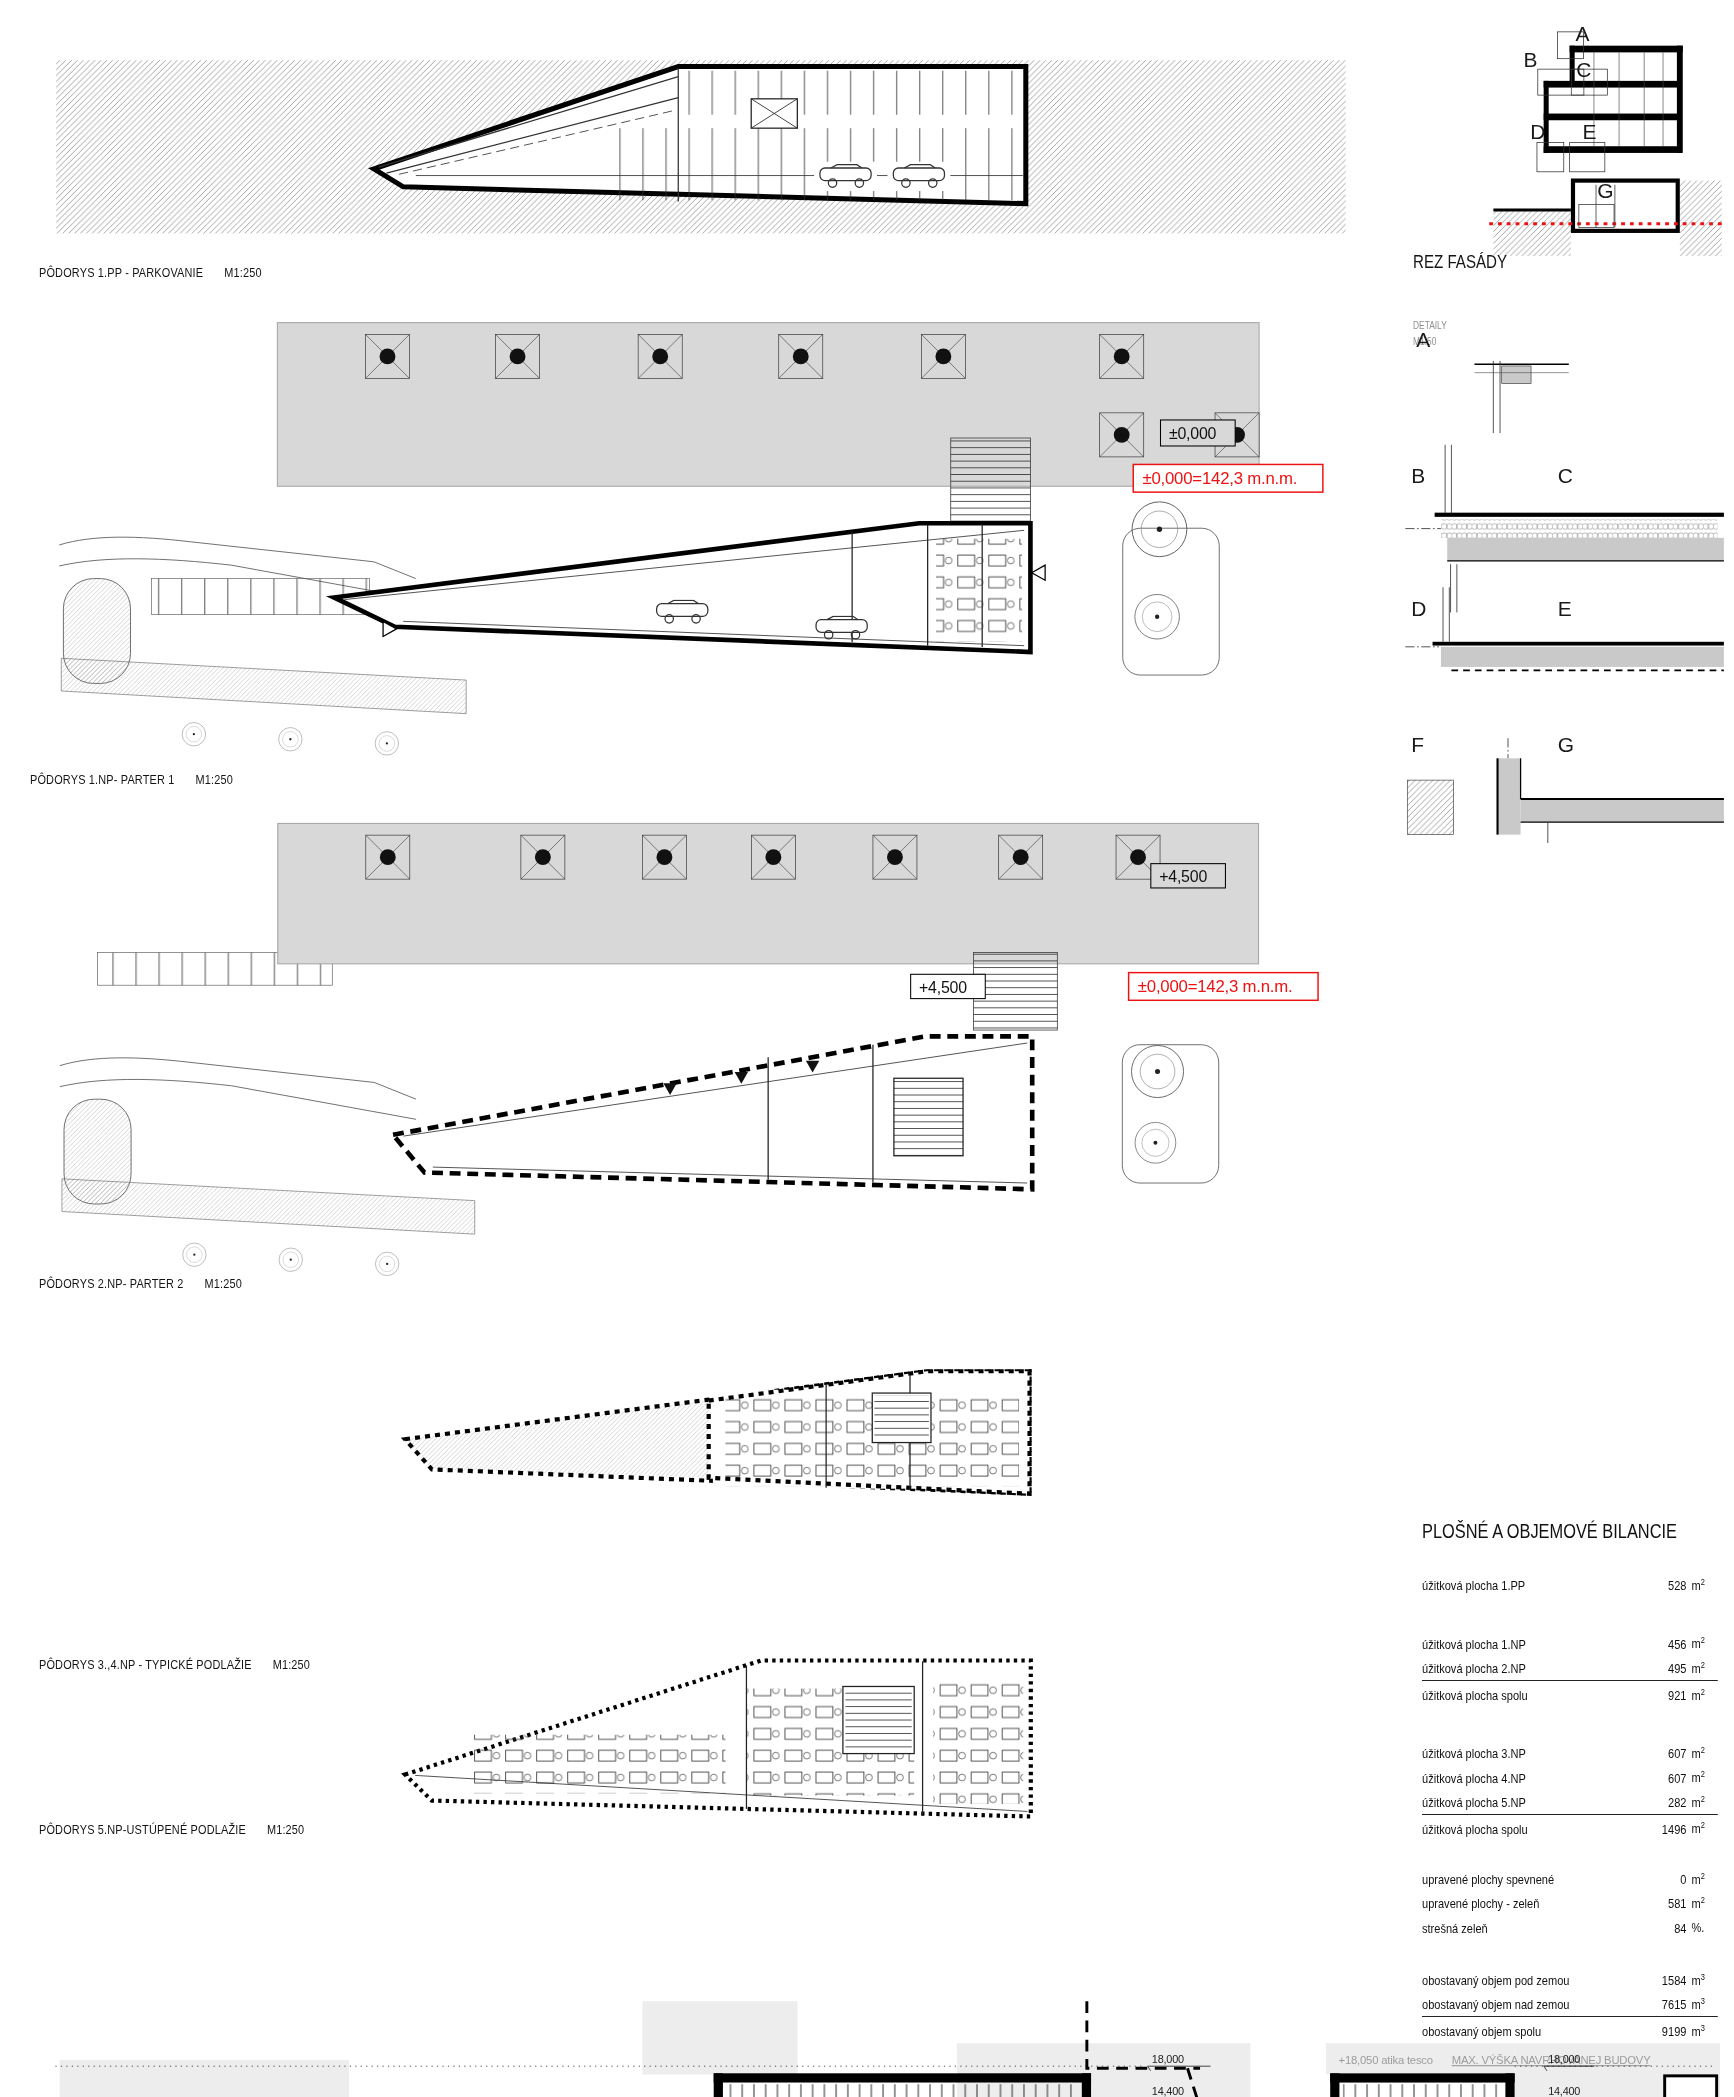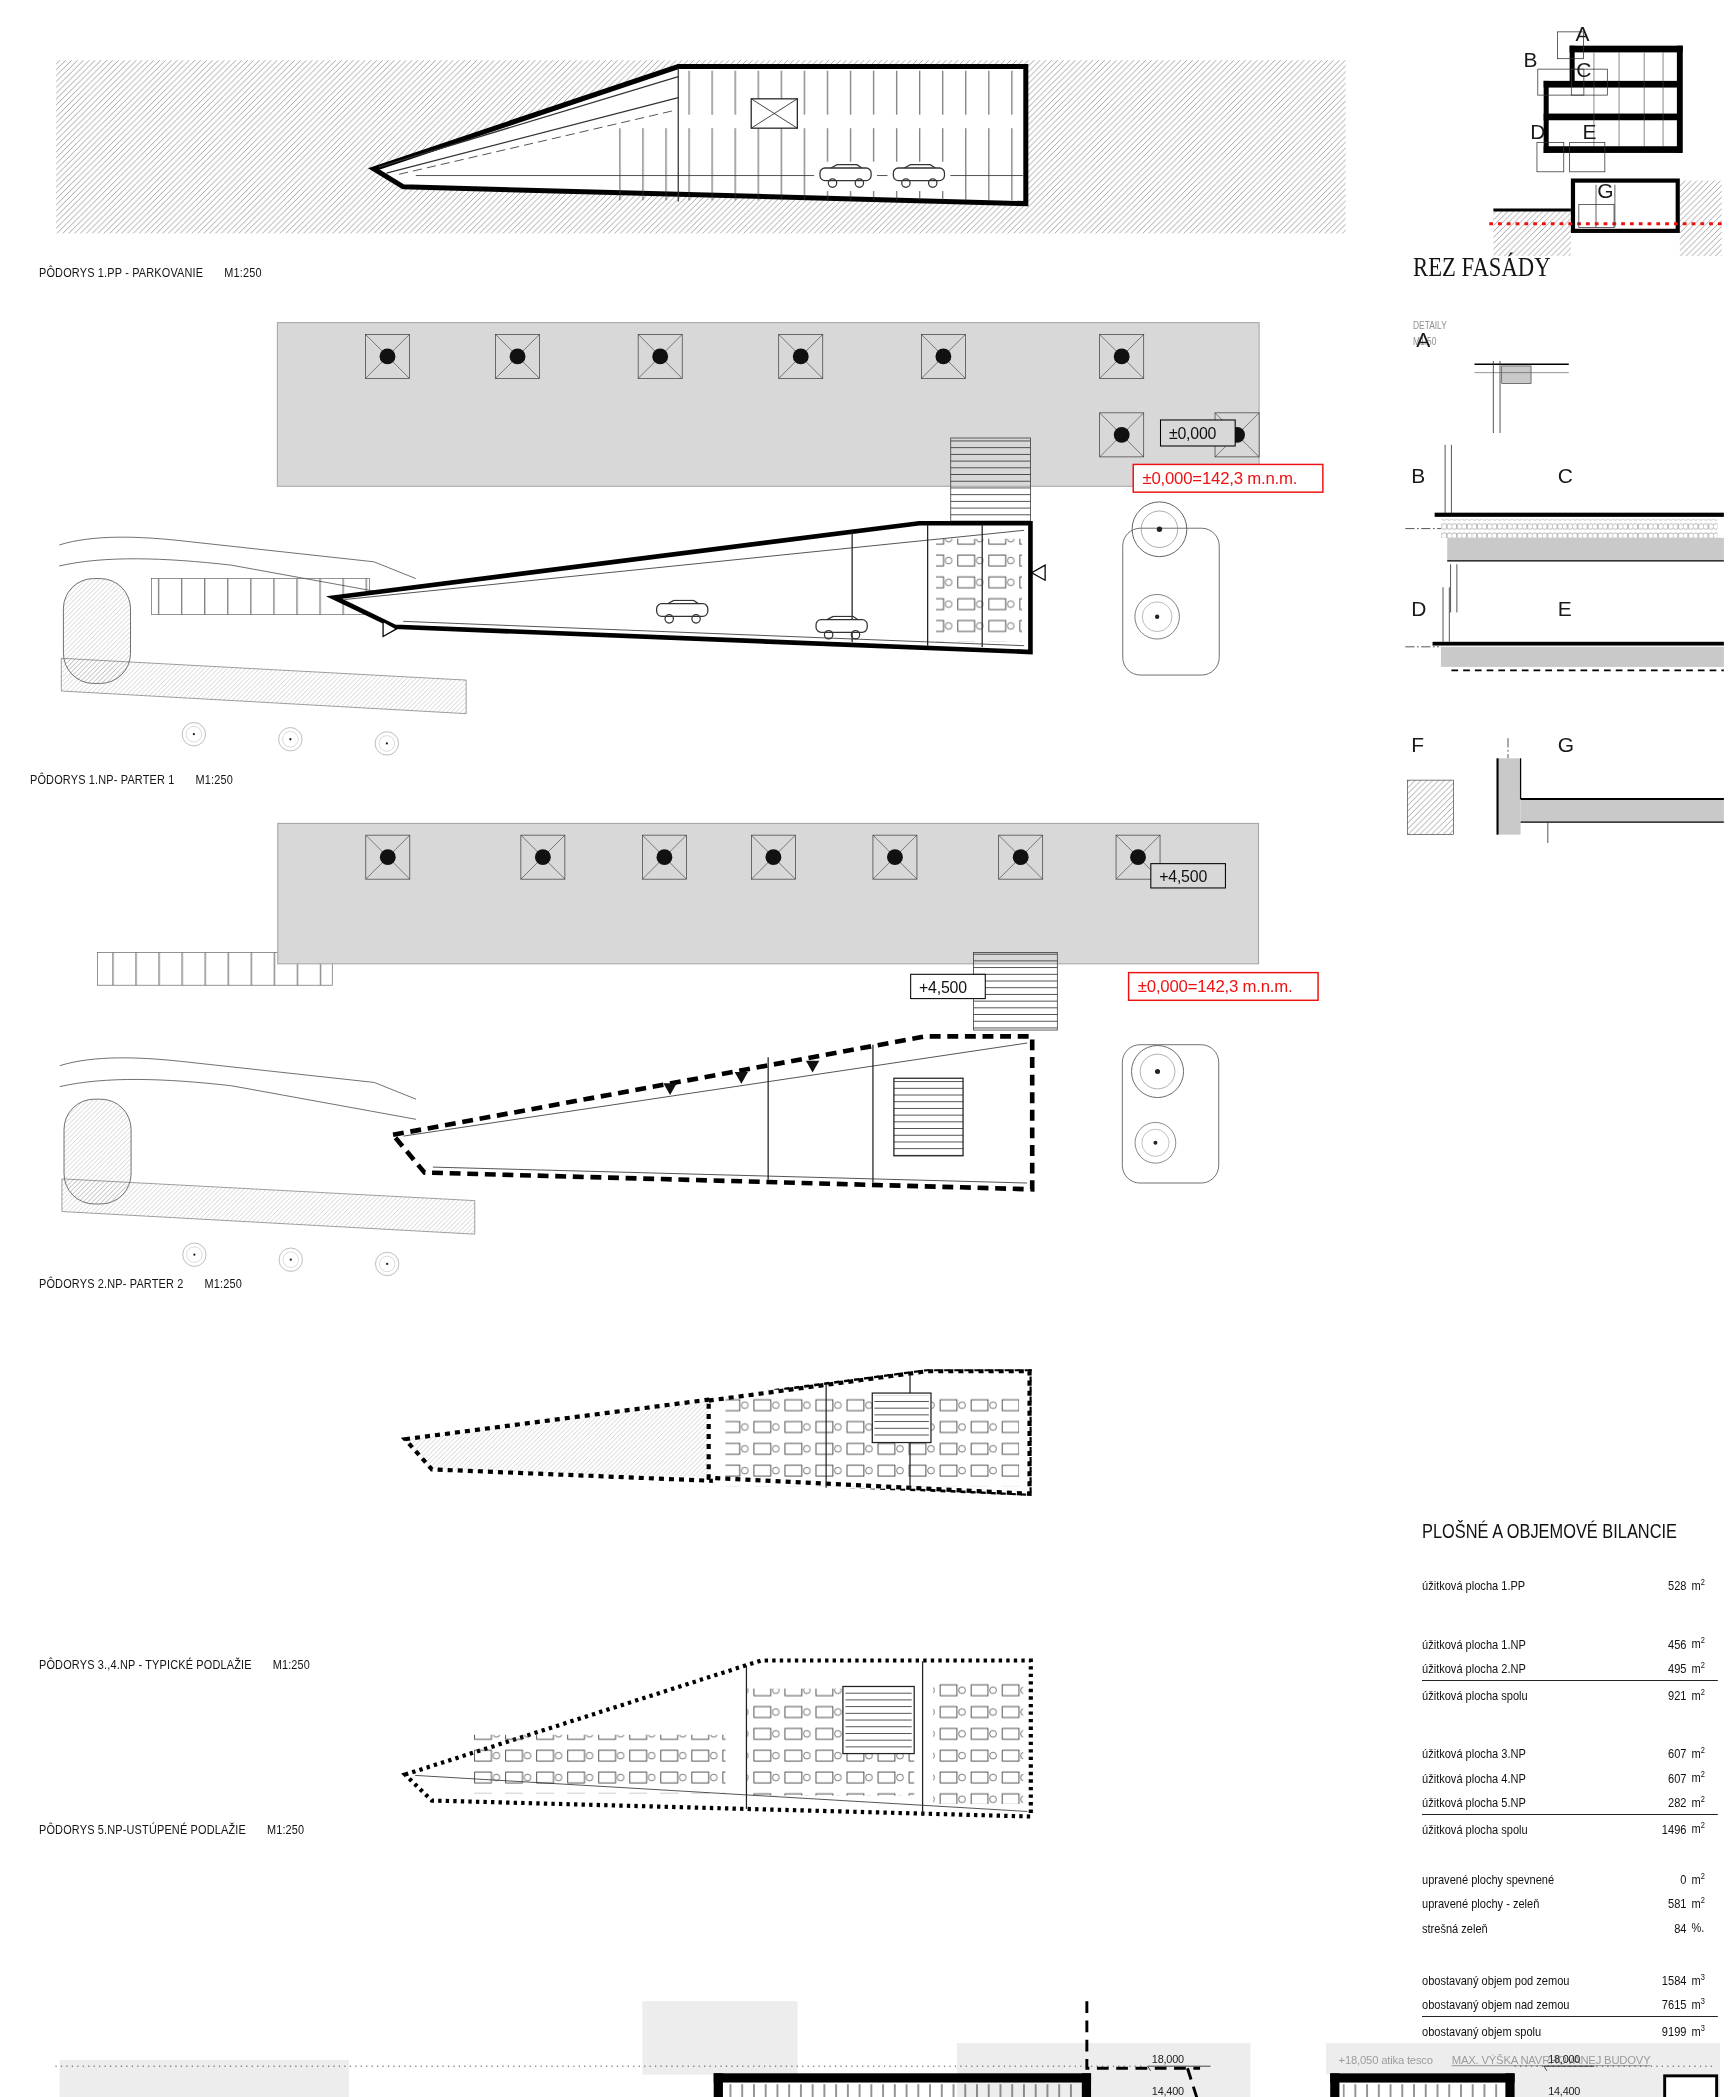--- a/index.html
+++ b/index.html
@@ -2,21 +2,21 @@
 <html style="font-size:6.7px"><head>
 <meta charset="utf-8">
 <style>
   html,body{margin:0;padding:0;background:#fff;}
   body{font-family:"Liberation Sans","DejaVu Sans",sans-serif;color:#111;}
   #sheet{position:relative;width:1734px;height:2478px;background:#ffffff;overflow:hidden;}
   .abs{position:absolute;}
   .cond{display:inline-block;transform:scaleX(.84);transform-origin:left center;white-space:nowrap;}
   .plan-label{font-size:13px;letter-spacing:0.2px;color:#141414;}
   .plan-label .scale{margin-left:25px;}
-  .fk-title{font-size:27px;color:#141414;font-family:Liberation Serif, serif;}
+  .fk-title{font-size:18px;color:#141414;}
   .fk-sub{font-size:10px;color:#8f8f8f;margin-top:40px;}
   
   .bilancie{left:1422px;top:1521px;width:348px;transform:scaleX(.85);transform-origin:left top;}
   .b-title{font-size:19.3px;margin-bottom:11.7px;white-space:nowrap;}
   .b-row{display:flex;align-items:baseline;font-size:13px;line-height:20px;white-space:nowrap;}
   .b-label{flex:1 1 auto;}
   .b-val{width:55px;text-align:right;}
   .b-unit{width:31px;text-align:left;padding-left:5.9px;}
   .b-unit i{font-style:normal;}
   .b-unit sup{font-size:8.8px;}

